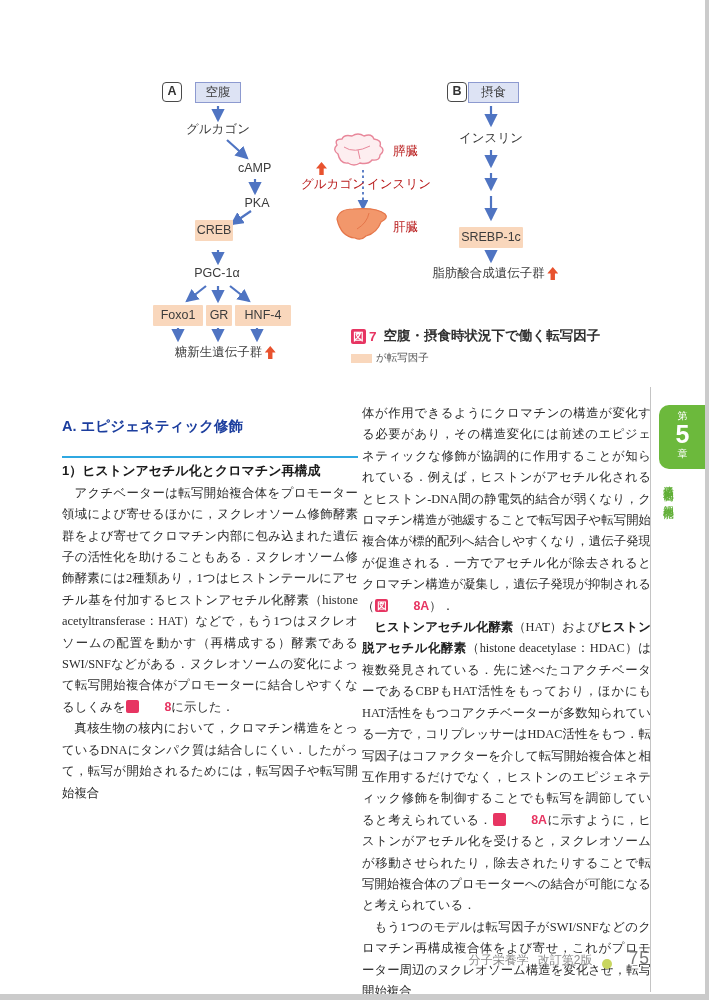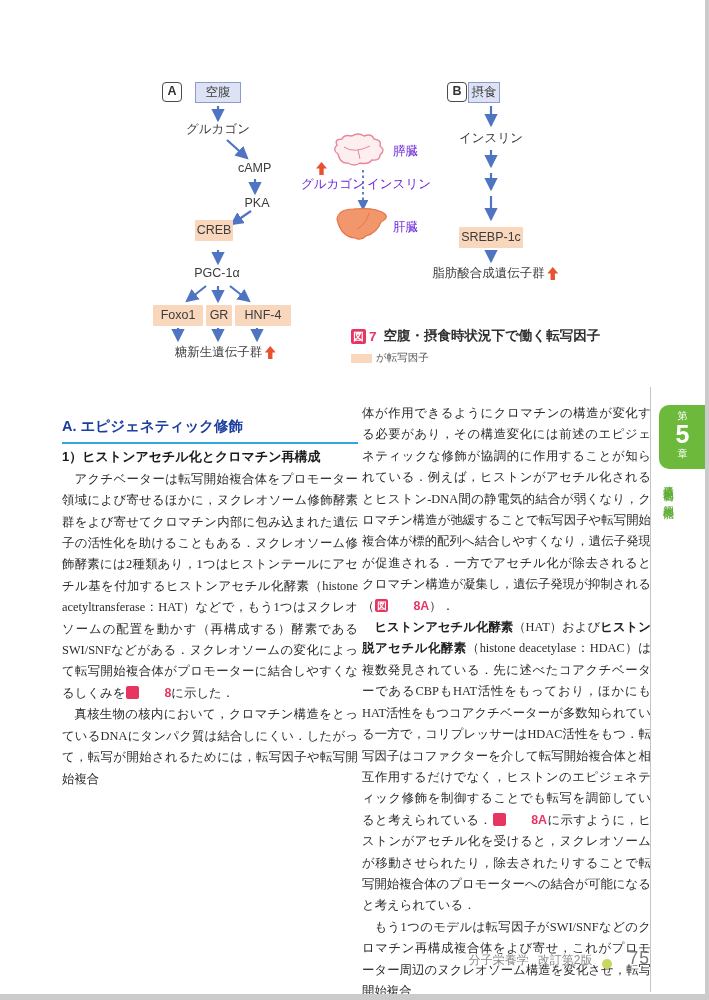--- a/index.html
+++ b/index.html
@@ -24,42 +24,42 @@
     position:absolute; background:#dde3f4; border:1px solid #8d9ad0; height:21px;
     text-align:center; line-height:19px; font-size:12.5px; color:#3c3c3c;
   }
   .obox {
     position:absolute; background:#f9d7bc; height:21px; text-align:center; line-height:21px;
     font-size:12.5px; color:#3c3c3c; border-radius:1px;
   }
   .hstack { display:flex; align-items:center; gap:2px; }
   .up-arrow { display:inline-block; }
   .organ { position:absolute; }
-  .organ-label { position:absolute; font-size:12.5px; color:#6d28d9; }
+  .organ-label { position:absolute; font-size:12.5px; color:#b91c1c; }
   .fig-caption { position:absolute; left:351px; top:327px; display:flex; align-items:center; gap:3px; }
   .cap-badge {
     display:inline-block; background:#e73562; color:#fff; width:15px; height:15px; line-height:15px;
     text-align:center; font-size:10.5px; font-weight:bold; border-radius:2px;
   }
   .cap-num { color:#e73562; font-weight:bold; font-size:13.5px; margin-right:4px; }
   .cap-title { color:#2f2f2f; font-weight:bold; font-size:13.5px; }
   .fig-legend { position:absolute; left:351px; top:351px; display:flex; align-items:center; gap:4px; }
   .legend-swatch { display:inline-block; width:21px; height:9px; background:#f9d7bc; }
   .legend-text { font-size:10.5px; color:#555; }
 
   
   .col { position:absolute; top:403px; font-size:12.4px; line-height:21.4px; color:#2b2b2b; text-align:justify; }
   .col-left { left:62px; width:296px; }
   .col-right { left:362px; width:289px; }
   .col p { margin:0; }
   .col p.indent { text-indent:1em; }
   .col .b { font-weight:bold; font-family:"Liberation Sans","DejaVu Sans",sans-serif; color:#1f1f1f; }
   .col-heading {
     font-family:"Liberation Sans","DejaVu Sans",sans-serif; color:#1c3e9e; font-size:14.5px; font-weight:bold;
-    border-bottom:2px solid #2fa8e1; padding-bottom:5px; margin:13px 0 1px 0;
+    border-bottom:2px solid #2fa8e1; padding-bottom:19px; margin:13px 0 1px 0;
   }
   .col-subheading {
     font-family:"Liberation Sans","DejaVu Sans",sans-serif; color:#1a1a1a; font-size:13px; font-weight:bold;
     margin:2px 0 1px 0;
   }
   .figref { white-space:nowrap; }
   .figbadge {
     display:inline-block; background:#e73562; color:#fff; width:13px; height:13px; line-height:13px;
     text-align:center; font-size:9.5px; font-weight:bold; border-radius:2px; margin:0 1px;
     font-family:"Liberation Sans","DejaVu Sans",sans-serif; vertical-align:1px;
@@ -152,21 +152,21 @@
     <span class="organ-label" style="left:393px;top:143px;">膵臓</span>
     <span class="organ-label" style="left:301px;top:176px;">グルカゴン</span>
     <span class="organ-label" style="left:367px;top:176px;">インスリン</span>
     <svg class="organ" style="left:333px;top:205px;" width="58" height="40">
       <path d="M4 14 Q6 4 20 4 Q44 2 52 9 Q56 13 48 17 Q44 28 33 31 Q28 36 22 33 Q8 32 4 14 Z" fill="#f2976b" stroke="#e5764a" stroke-width="1.2"></path>
       <path d="M36 8 Q34 18 24 24" stroke="#e5764a" fill="none" stroke-width="1"></path>
     </svg>
     <span class="organ-label" style="left:393px;top:219px;">肝臓</span>
 
     <span class="panel-badge" style="left:447px;top:82px;">B</span>
-    <span class="bbox" style="left:468px;top:82px;width:32px;">摂食</span>
+    <span class="bbox" style="left:468px;top:82px;width:51px;">摂食</span>
     <span class="fnode centered" style="left:491px;top:130px;">インスリン</span>
     <span class="obox" style="left:459px;top:227px;width:64px;">SREBP-1c</span>
     <span class="fnode hstack centered" style="left:495px;top:265px;">
       <span>脂肪酸合成遺伝子群</span>
       <svg class="up-arrow" width="11" height="13">
           <path d="M5.5 0 L11 6.5 H7.7 V13 H3.3 V6.5 H0 Z" fill="#e8522e"></path>
         </svg>
     </span>
 
     <div class="fig-caption">

